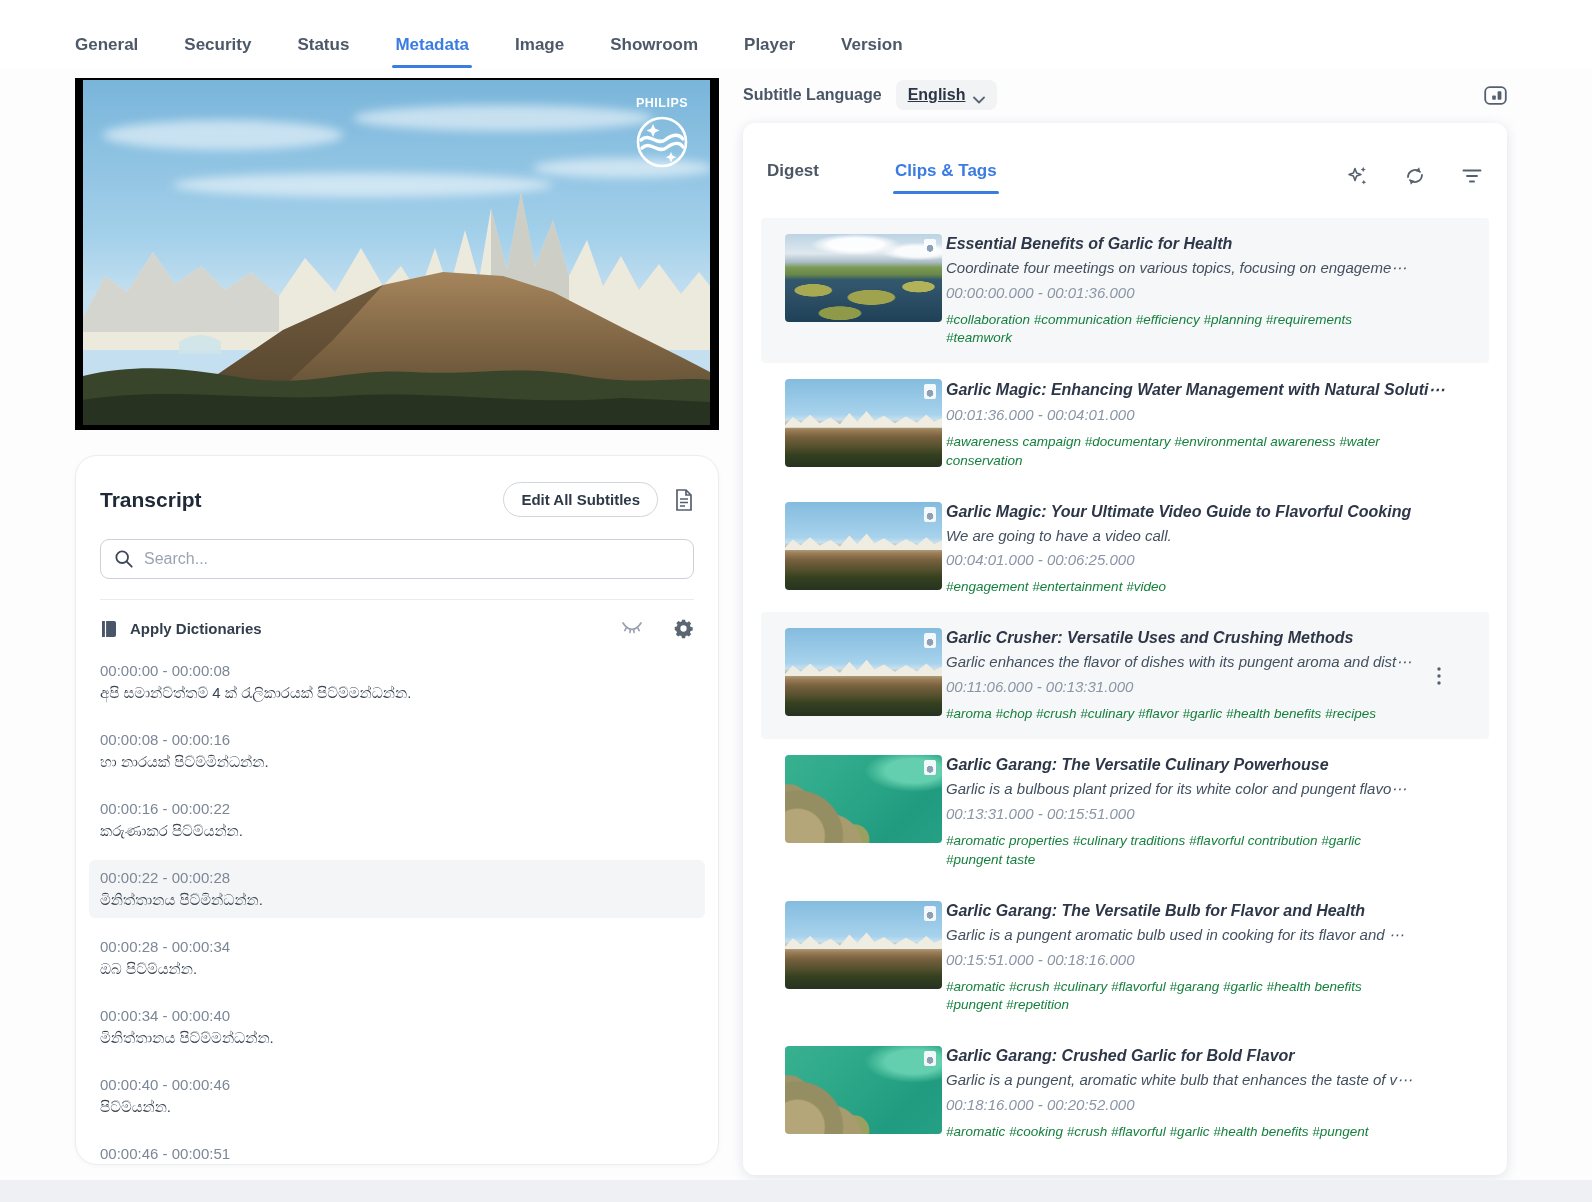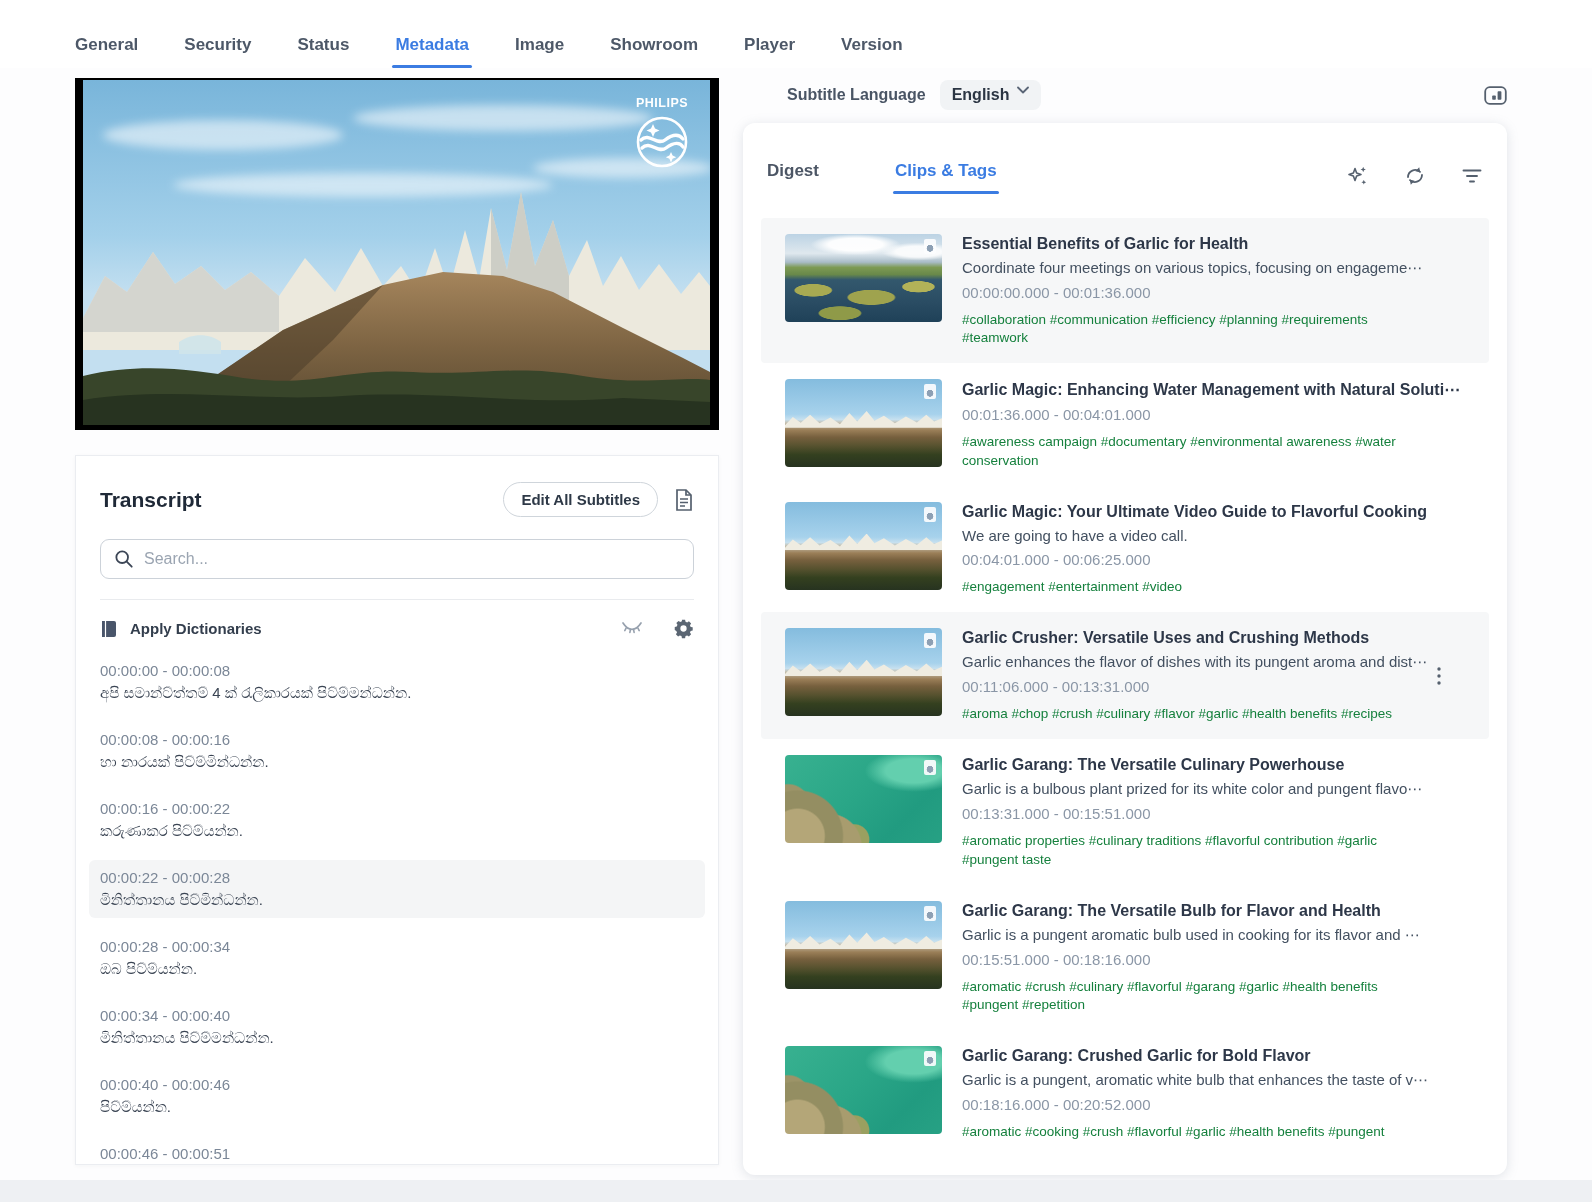--- a/index.html
+++ b/index.html
@@ -15,21 +15,21 @@
   
   .left-col  { position:absolute; left:75px;  top:78px; width:644px; }
   .right-col { position:absolute; left:743px; top:80px; width:764px; }
 
   
   .video { position:relative; width:644px; height:352px; background:#000; overflow:hidden; }
   .video-scene { position:absolute; left:8px; right:9px; top:2px; bottom:5px; }
   .philips-logo { position:absolute; top:16px; right:24px; }
 
   
-  .card { background:#fff; border-radius:0; }
+  .card { background:#fff; border-radius:22px; }
   .transcript-card { margin-top:25px; height:710px; border:1px solid #ebedf1; box-shadow:0 1px 4px rgba(30,40,60,.04); padding:26px 24px; overflow:hidden; }
   .clips-card { margin-top:13px; height:1052px; border-radius:12px; box-shadow:0 2px 12px rgba(120,130,150,.22); overflow:hidden; }
 
   
   .tr-head { display:flex; align-items:center; }
   .tr-title { font-size:21px; font-weight:700; color:#1f2937; flex:1; }
   .btn-outline { border:1.5px solid #cfd5db; background:#fff; border-radius:18px; padding:8px 17px; font-size:15px; font-weight:700; color:#2e3947; font-family:inherit; cursor:pointer; }
   .doc-btn { margin-left:16px; display:flex; align-items:center; cursor:pointer; }
   .search-box { margin-top:22px; display:flex; align-items:center; gap:10px; border:1px solid #ccd2d9; border-radius:9px; height:40px; padding:4px 13px; }
   .search-box input { border:none; outline:none; flex:1; font-size:16px; color:#333; font-family:inherit; background:transparent; }
@@ -40,34 +40,34 @@
   .apply-row .icon-btn + .icon-btn { margin-left:18px; }
 
   .t-list { margin-top:14px; }
   .t-entry { padding:9px 11px; margin:0 -11px 11px -11px; border-radius:6px; cursor:pointer; }
   .t-entry[data-selected="true"] { background:#f4f5f6; }
   .t-time { font-size:15px; color:#7b8797; margin-bottom:5px; }
   .t-text { font-size:15px; color:#3a4453; }
 
   
   .lang-row { display:flex; align-items:center; height:30px; }
-  .lang-label { font-size:16px; font-weight:700; color:#4a5565;margin-left:44px; }
-  .lang-pill { margin-left:14px; display:flex; align-items:flex-start; gap:8px; background:#f1f3f5; border:none; border-radius:8px; padding:6px 12px; font-size:16px; font-weight:700; color:#2b3543; font-family:inherit; cursor:pointer; }
+  .lang-label { font-size:16px; font-weight:700; color:#4a5565; }
+  .lang-pill { margin-left:14px; display:flex; align-items:flex-end; gap:8px; background:#f1f3f5; border:none; border-radius:8px; padding:6px 12px; font-size:16px; font-weight:700; color:#2b3543; font-family:inherit; cursor:pointer;text-decoration:underline; }
   .panel-toggle { margin-left:auto; display:flex; cursor:pointer; }
 
   
   .panel-head { padding:38px 24px 0 24px; display:flex; align-items:flex-start; }
   .panel-tabs { display:flex; gap:76px; flex:1; }
   .ptab { font-size:17px; font-weight:700; color:#4c5665; padding-bottom:13px; position:relative; cursor:pointer; }
   .ptab[data-active="true"] { color:#3b7ce2; }
   .ptab[data-active="true"]::after { content:""; position:absolute; left:-2px; right:-2px; bottom:0; height:3px; background:#3b7ce2; border-radius:2px; }
   .panel-icons { display:flex; gap:34px; align-items:center; padding-top:3px; }
 
   .clip-list { margin-top:24px; }
-  .clip-row { display:flex; gap:20px; margin:0 18px; padding:16px 8px 16px 24px; border-radius:4px; position:relative; cursor:pointer; }
+  .clip-row { display:flex; gap:4px; margin:0 18px; padding:16px 8px 16px 24px; border-radius:4px; position:relative; cursor:pointer;font-style:italic; }
   .clip-row[data-active="true"] { background:#f6f7f8; }
   .thumb { position:relative; width:157px; height:88px; border-radius:4px; overflow:hidden; flex:none; }
   .thumb-badge { position:absolute; top:5px; right:6px; width:12px; height:15px; border-radius:2px;
     background: radial-gradient(circle at 50% 62%, #8da0b4 0 3.2px, rgba(255,255,255,0) 3.6px), rgba(252,253,254,.92); }
   .clip-info { flex:1; min-width:0; padding-top:1px; }
   .clip-title { font-size:16px; font-weight:700; color:#2d3748; white-space:nowrap; overflow:hidden; }
   .clip-desc  { font-size:15px; color:#435060; margin-top:6px; white-space:nowrap; overflow:hidden; }
   .clip-time  { font-size:15px; color:#8a96a6; margin-top:7px; }
   .clip-tags  { font-size:13.5px; color:#15803d; margin-top:10px; line-height:1.35; max-width:470px; }
   .kebab { display:none; position:absolute; right:48px; top:50%; transform:translateY(-50%); }

